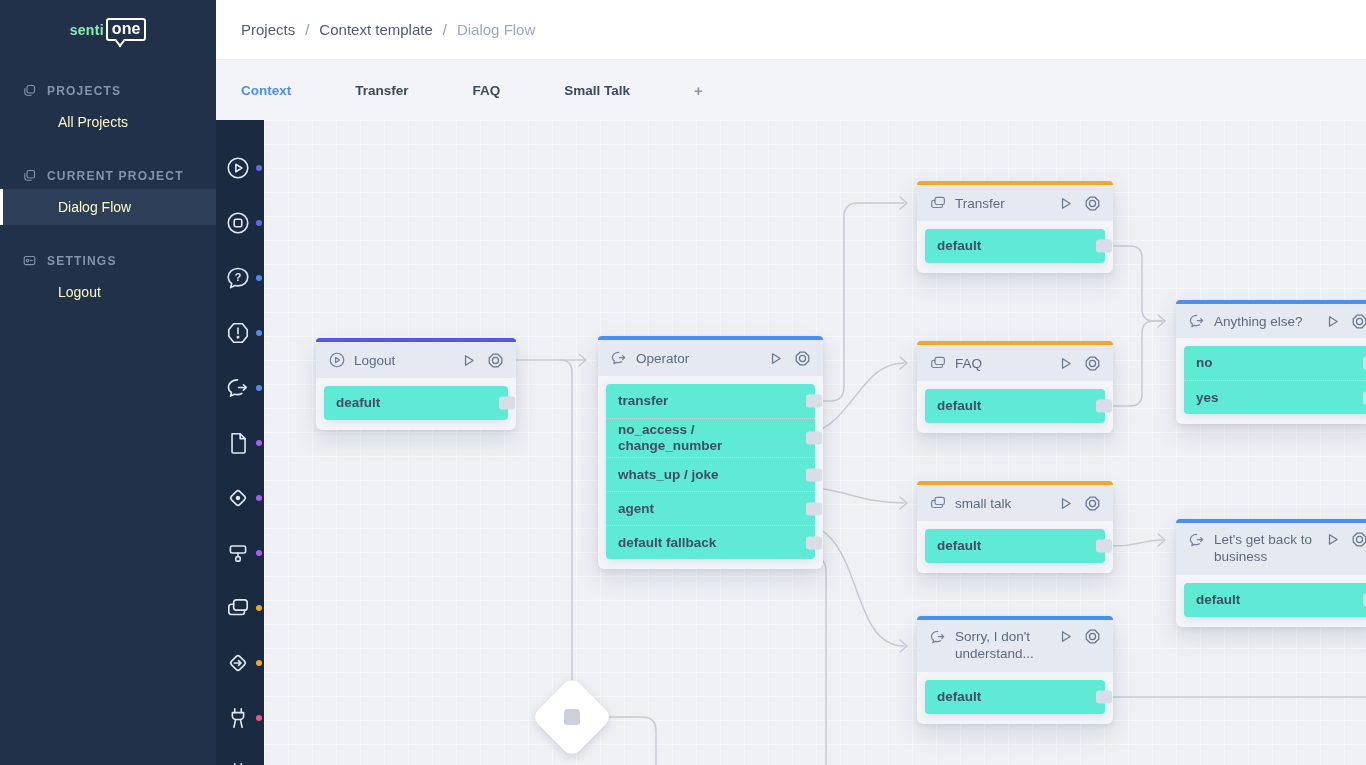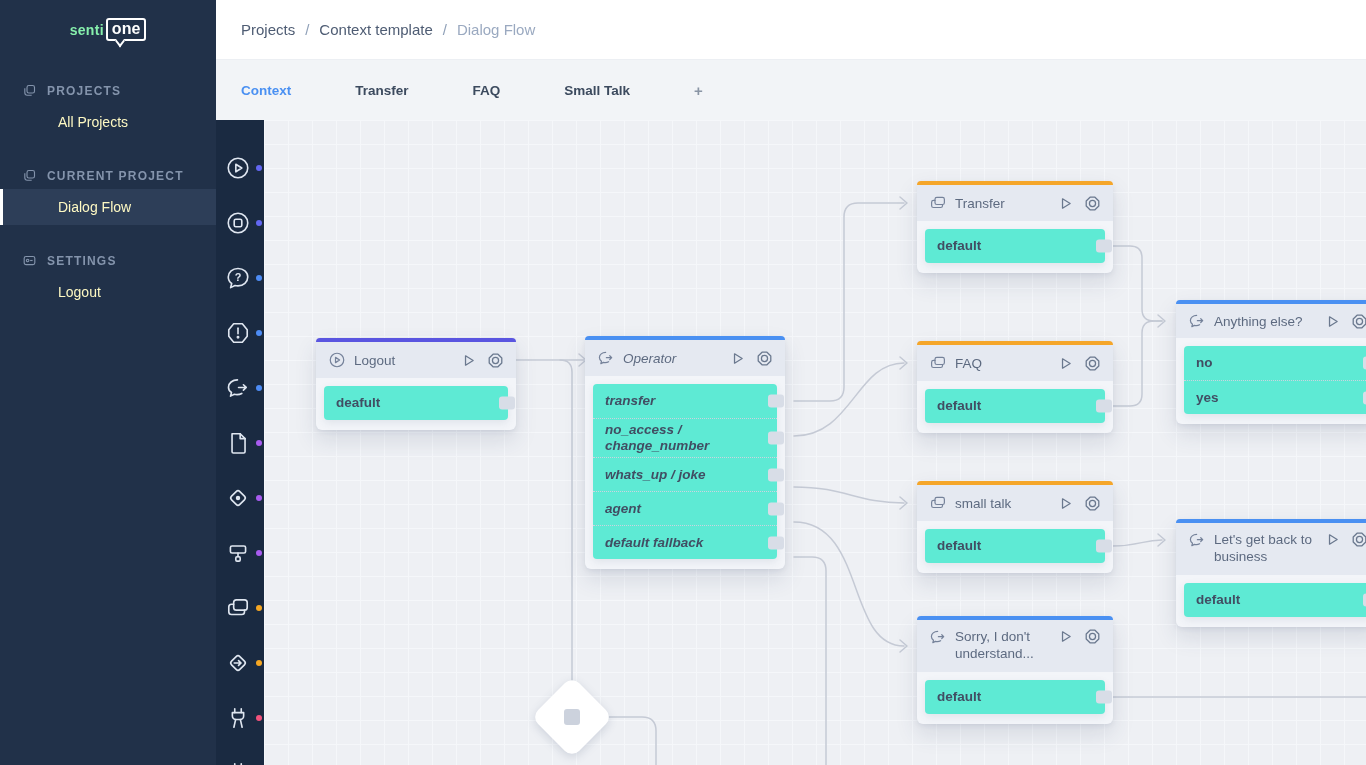--- a/index.html
+++ b/index.html
@@ -266,21 +266,21 @@
     <div class="nbody">
         <div class="card">
       <div class="orow">
             <span>deafult</span>
             <span class="port"></span>
           </div>
     </div>
       </div>
   </div>
 
-  <div class="node" style="left:321px; top:216px; width:200px;font-style:italic;">
+  <div class="node" style="left:334px; top:216px; width:225px;">
     <div class="accent" style="background:#4a90f2;"></div>
     <div class="nhead">
       <svg class="nicon" viewBox="0 0 24 24">
           <path d="M11.5 4.5c-4.6 0-8.3 3-8.3 6.7 0 2 1 3.8 2.8 5l-.9 3.3 3.5-1.7c.8.2 1.6.3 2.5.3 1.6 0 3.1-.4 4.4-1.1"></path>
           <path d="M12.5 11.5 h7 M17 9 l2.6 2.5 L17 14"></path>
         </svg>
       <span class="ntitle">Operator</span>
       <span class="actions">
         <svg viewBox="0 0 20 20">
             <path d="M6.5 4.5 L15.5 10 L6.5 15.5 Z"></path>

